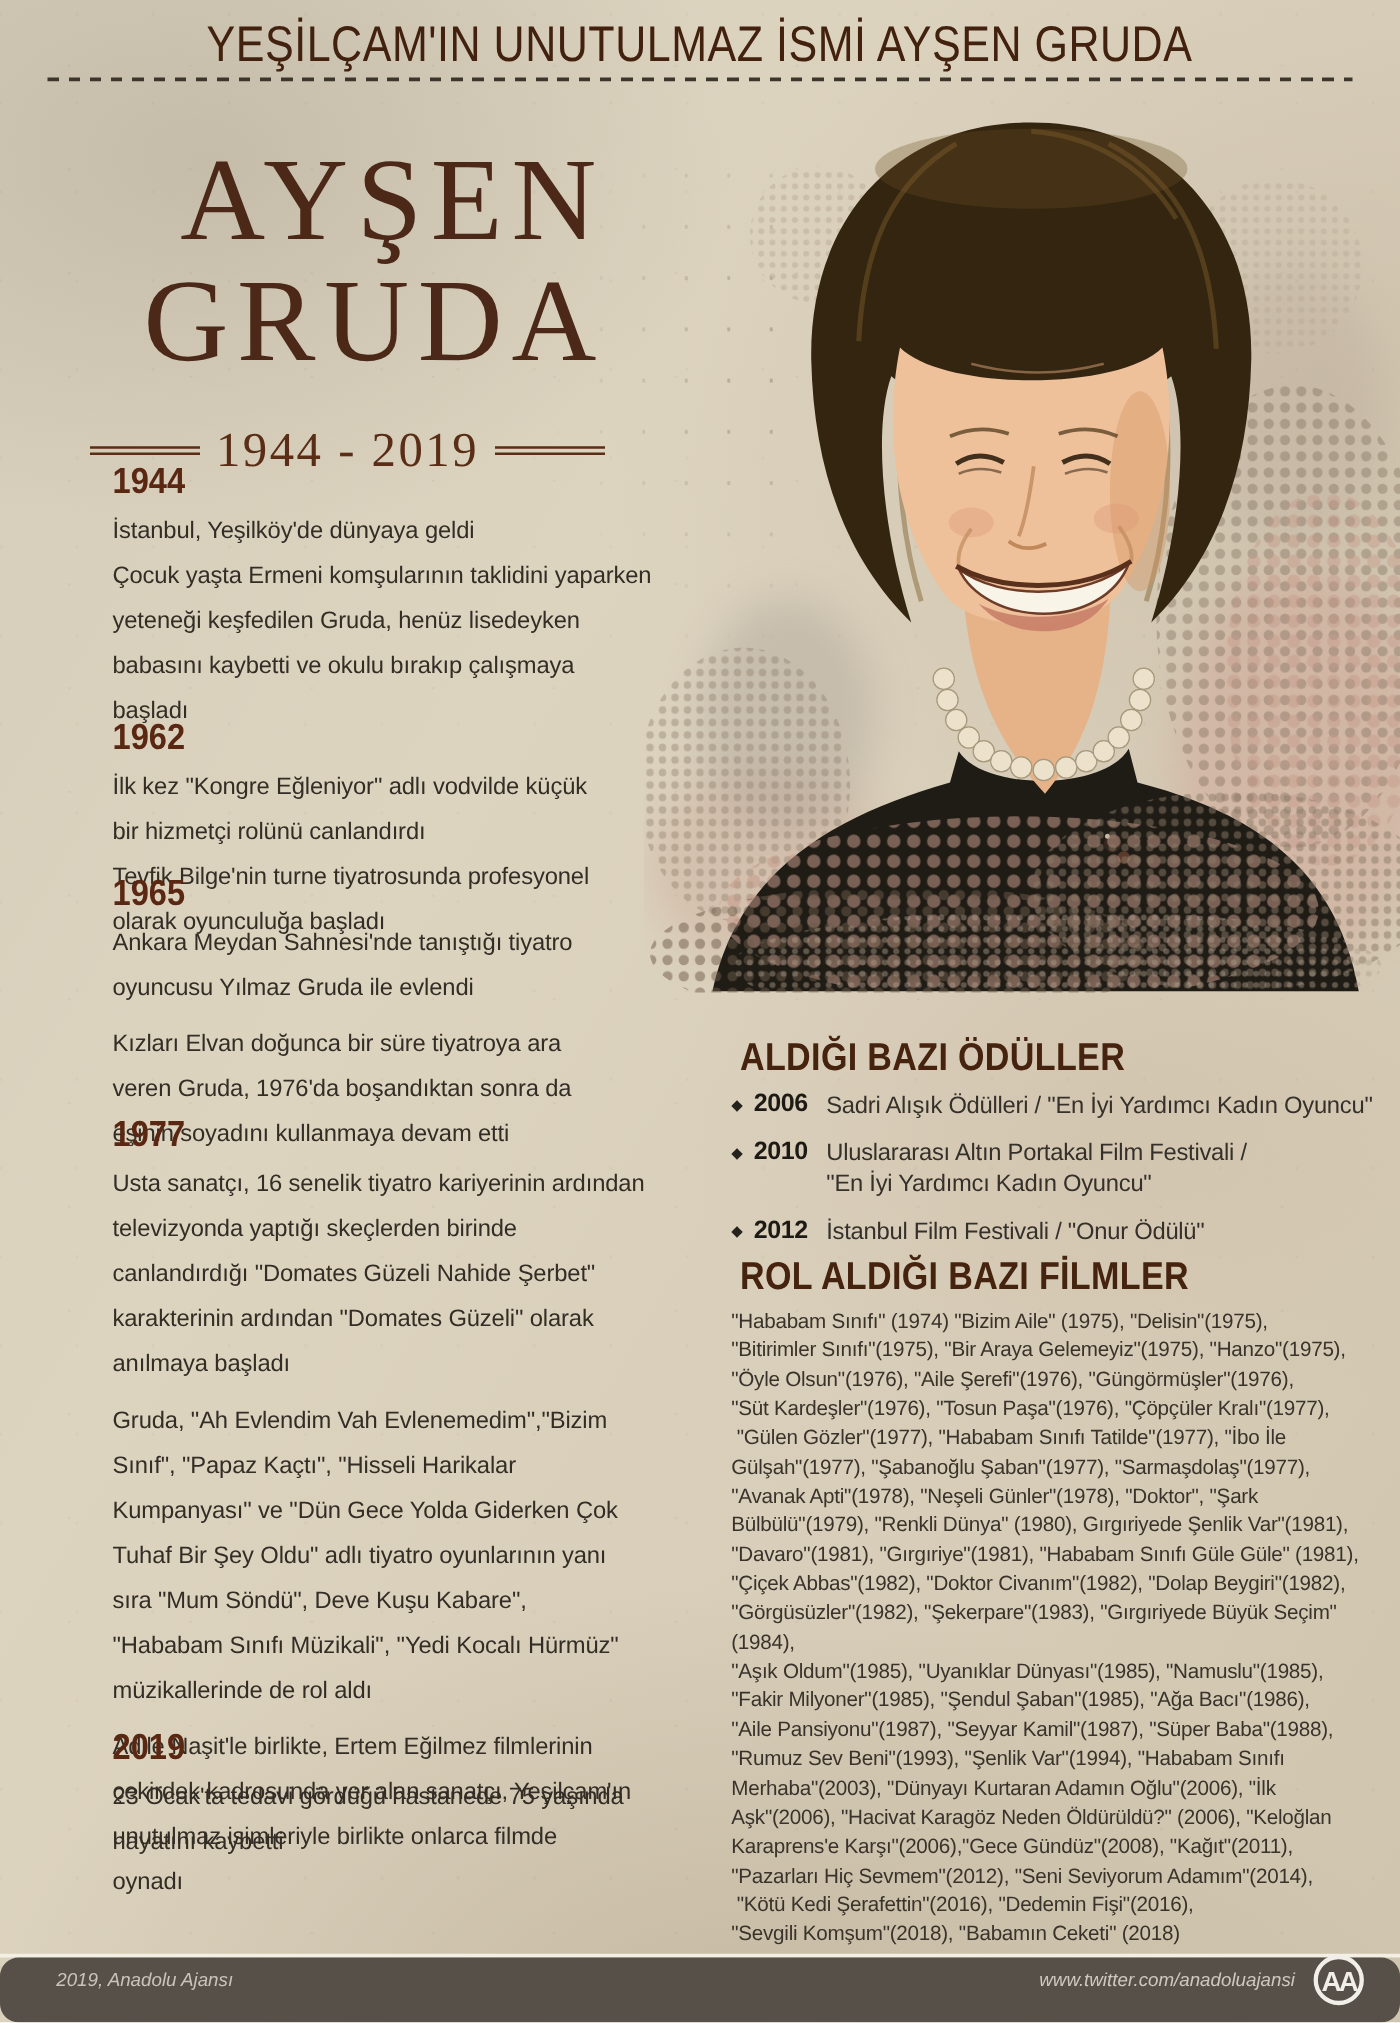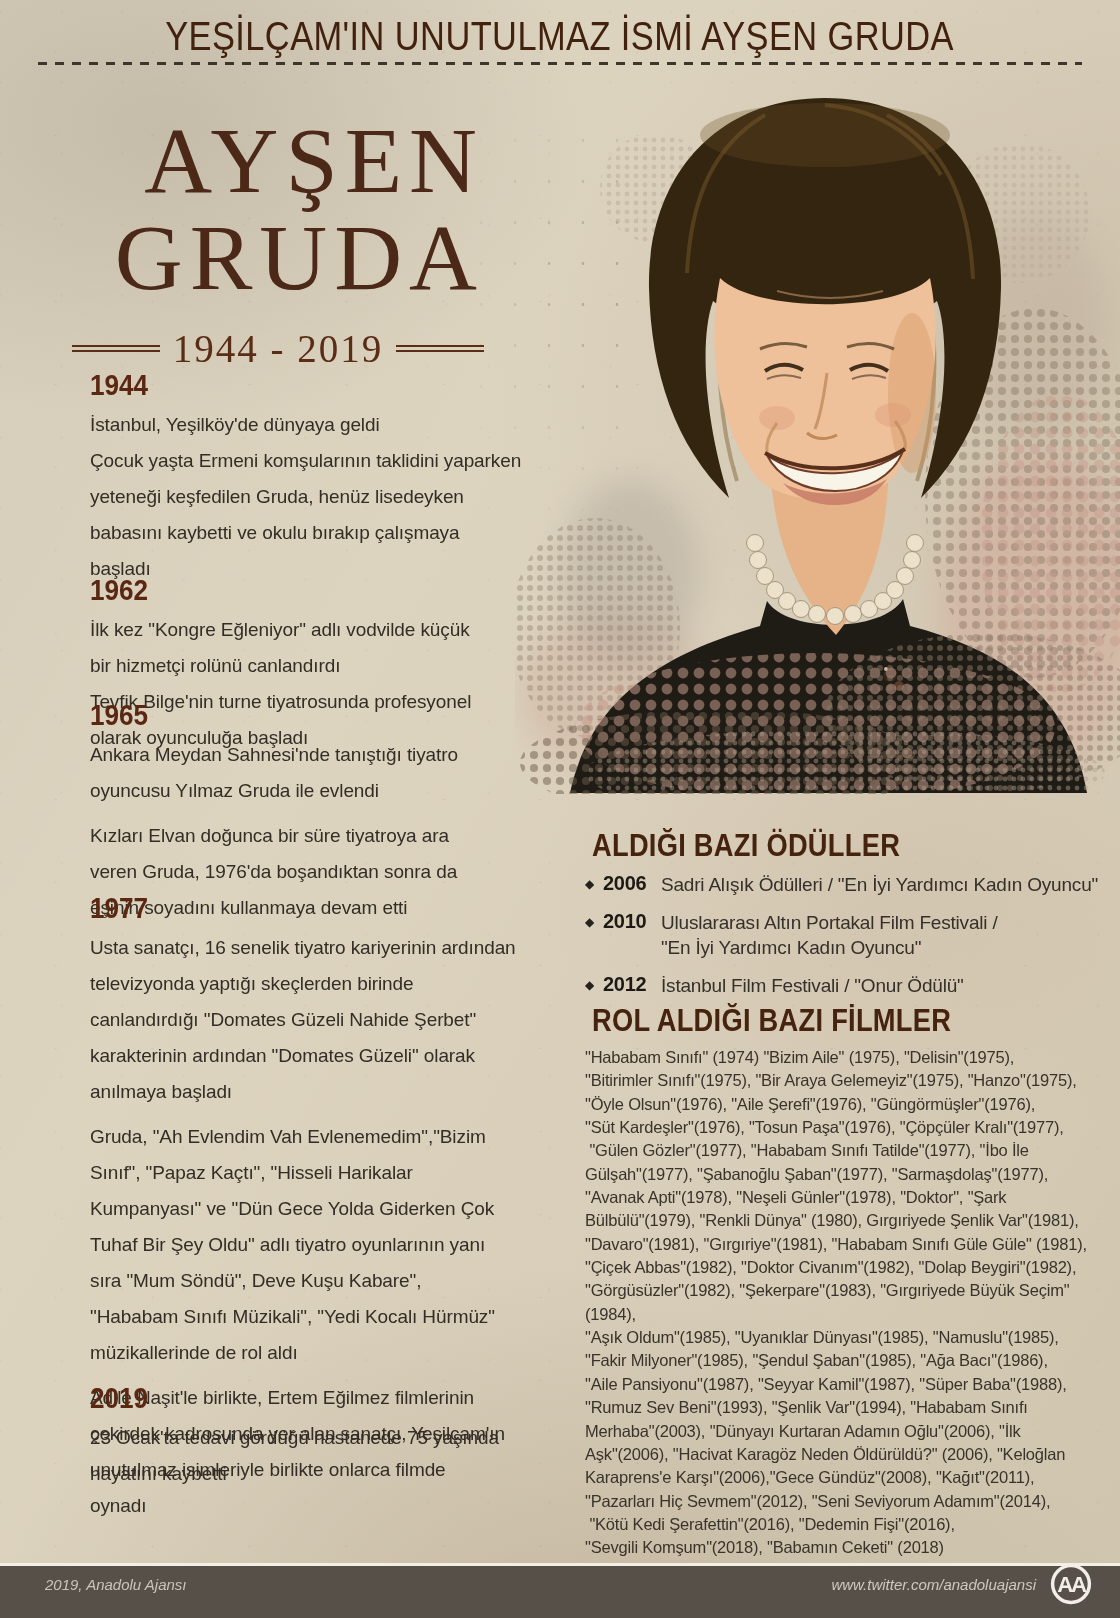--- a/index.html
+++ b/index.html
@@ -37,21 +37,21 @@
   }
   .header-title > span { display:inline-block; transform:scaleX(.86); letter-spacing:.5px; }
   .dashed-rule {
     position:absolute; top:62px; left:38px; width:1044px; height:3px;
     background:repeating-linear-gradient(90deg,#3c362c 0 9px, transparent 9px 17px);
   }
 
   
   .hero { position:absolute; left:72px; top:112px; width:412px; text-align:center; color:#4b2817; }
   .hero-name { font-family:"Liberation Serif", serif; font-size:94px; line-height:97px; letter-spacing:7px;text-align:right; }
-  .years-row { display:flex; align-items:center; margin-top:20px; gap:13px; color:#5a2d16; }
+  .years-row { display:flex; align-items:center; margin-top:32px; gap:13px; color:#5a2d16; }
   .dbl-line { flex:1; height:7px; border-top:2px solid #5a2d16; border-bottom:2px solid #5a2d16; }
   .years-text { font-family:"Liberation Serif", serif; font-size:39px; letter-spacing:2px; white-space:nowrap; }
 
   
   .tl-block { position:absolute; left:90px; width:490px; }
   .tl-year { font-size:29px; font-weight:bold; color:#5a2712; line-height:30px; margin-bottom:7px; }
   .tl-year > span { display:inline-block; transform:scaleX(.9); transform-origin:left center; }
   .tl-block p { font-size:19px; line-height:36px; color:#332d26; white-space:pre-wrap; margin-bottom:9px; letter-spacing:-.1px; }
 
   
@@ -67,21 +67,21 @@
     font-size:16.5px; line-height:23.35px; color:#3a332b; white-space:pre-wrap; letter-spacing:-.2px;
   }
 
   
   .portrait { position:absolute; left:515px; top:72px; width:605px; height:722px; }
 
   
   .footer-strip { position:absolute; left:0; top:1563px; width:100%; height:3px; background:#f3efe5; }
   .footer-bar {
     position:absolute; left:0; top:1566px; width:100%; height:52px; background:#575049;
-    display:flex; align-items:center; padding:0 26px 16px 45px;
+    display:flex; align-items:center; padding:0 26px 16px 45px;border-radius:15px;
   }
   .footer-left { font-size:15px; font-style:italic; color:#c9c4bb; }
   .footer-right { margin-left:auto; display:flex; align-items:center; gap:12px; }
   .footer-url { font-size:15px; font-style:italic; color:#cdc8c0; }
   .aa-logo { width:46px; height:46px; }
 </style>
 </head>
 <body>
 
 <div class="page">

